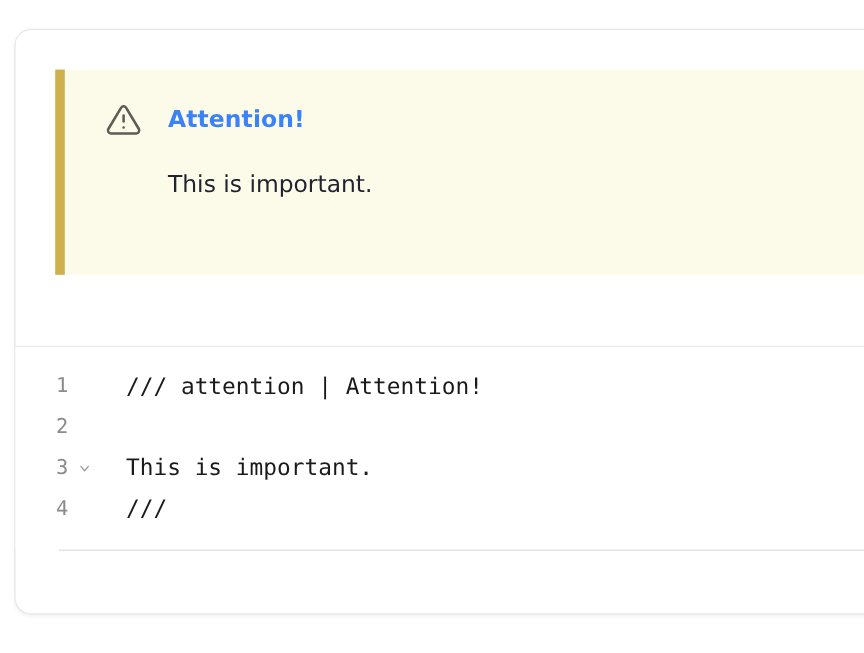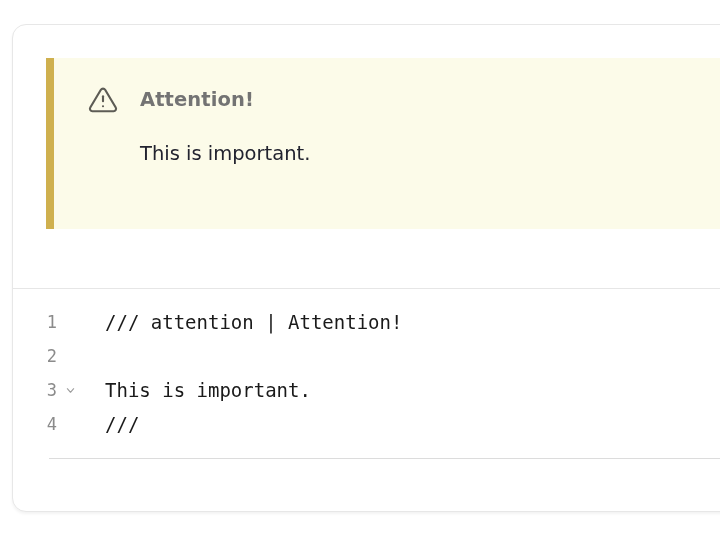--- a/index.html
+++ b/index.html
@@ -68,21 +68,21 @@
   .warn-icon {
     width: 30px;
     height: 30px;
     flex: 0 0 30px;
     display: block;
   }
   .alert-title {
     margin-left: 22px;
     font-size: 19.5px;
     font-weight: bold;
-    color: #737373;
+    color: #3b82f6;
     letter-spacing: 0.1px;
     line-height: 1;
   }
   .alert-text {
     margin-top: 25px;
     margin-left: 52px;
     font-size: 19.5px;
     color: #22232f;
     line-height: 1.35;
   }

